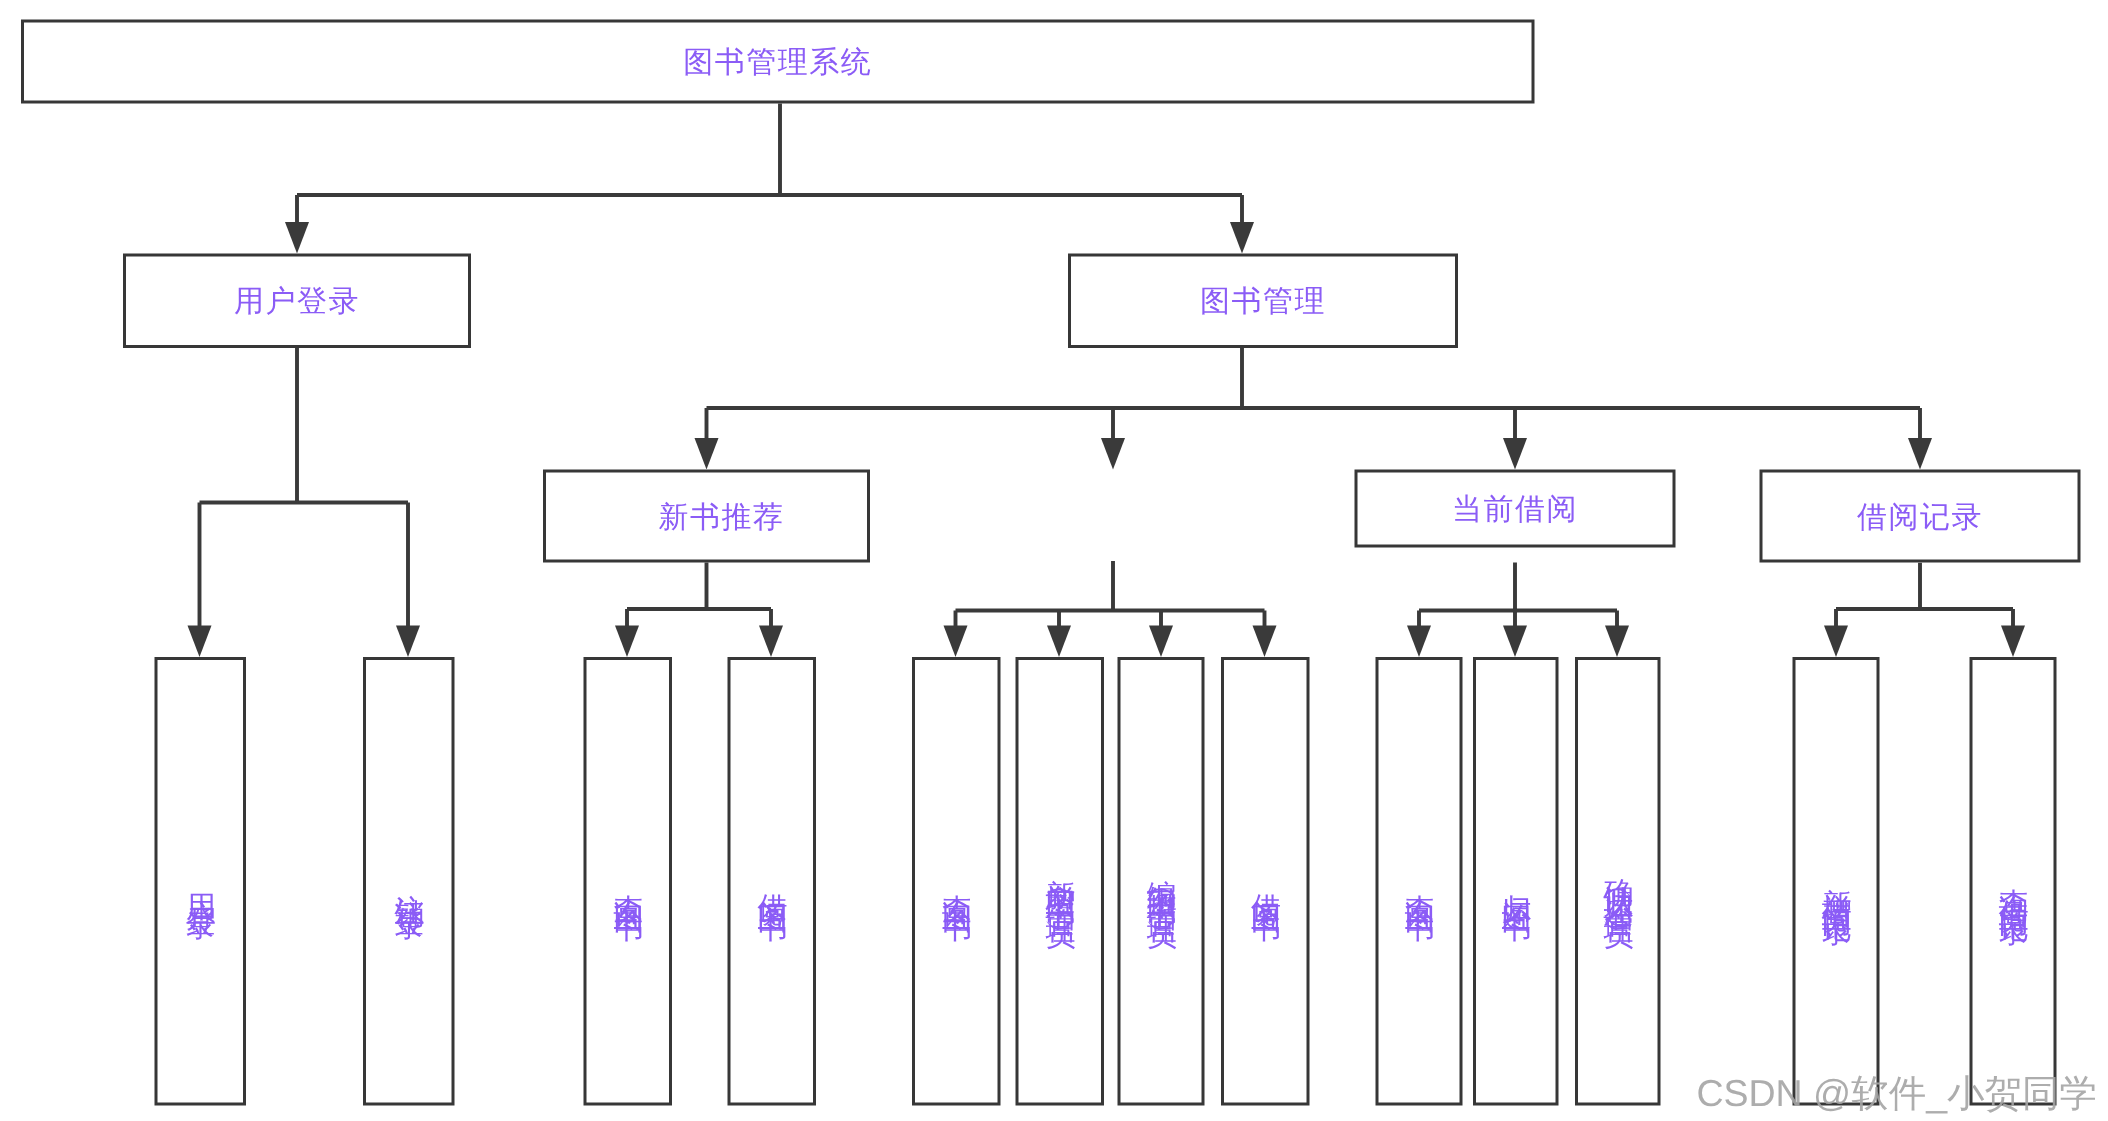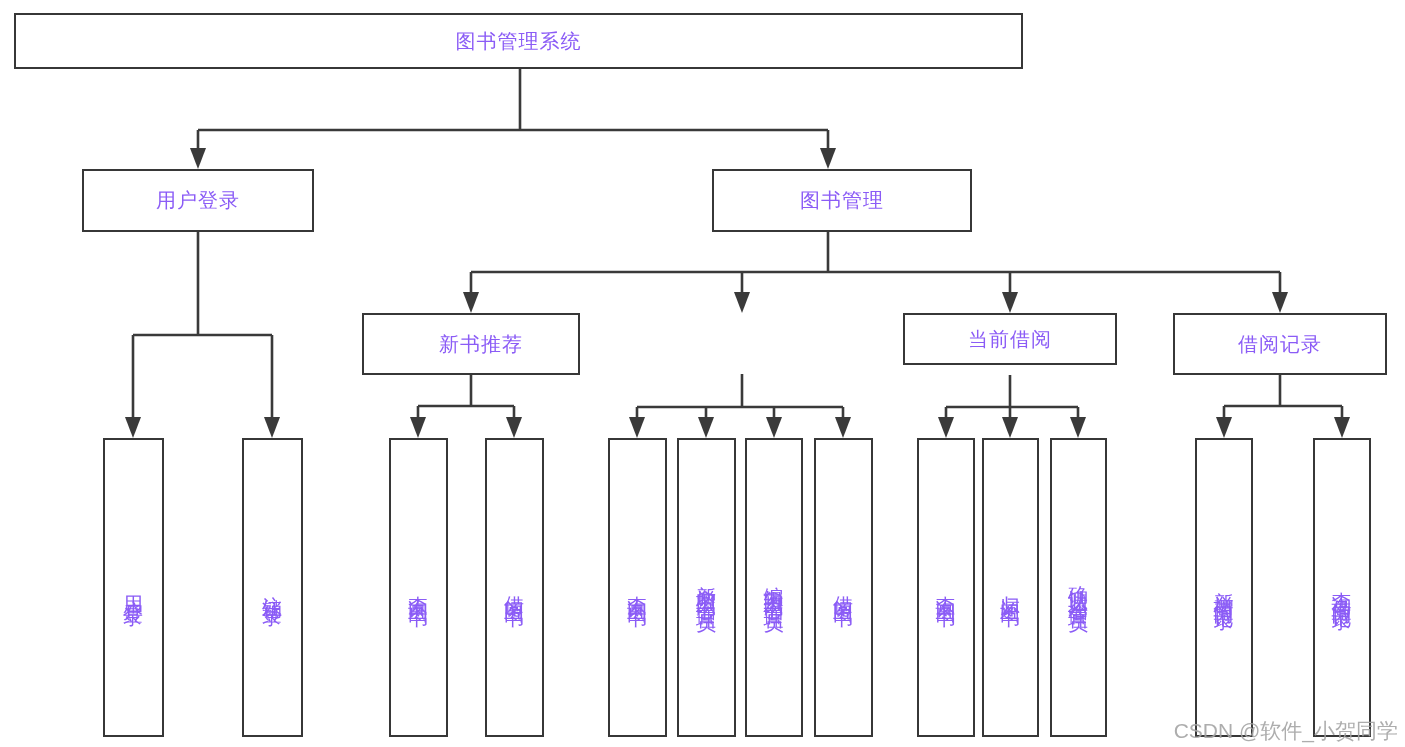--- a/index.html
+++ b/index.html
@@ -36,21 +36,21 @@
     letter-spacing: 4px;
     line-height: 1.0;
     font-size: 20px;
   }
   .watermark {
     position: absolute;
     right: 7px;
     bottom: 2px;
     z-index: 5;
     color: rgba(164,164,164,0.9);
-    font-size: 21px;
+    font-size: 25px;
     white-space: nowrap;
   }
 </style>
 </head>
 <body>
 
 <div class="stage">
 
   <svg class="wires" viewBox="0 0 1405 747" xmlns="http://www.w3.org/2000/svg">
     <g stroke="#3a3a3a" stroke-width="2.6" fill="none">

